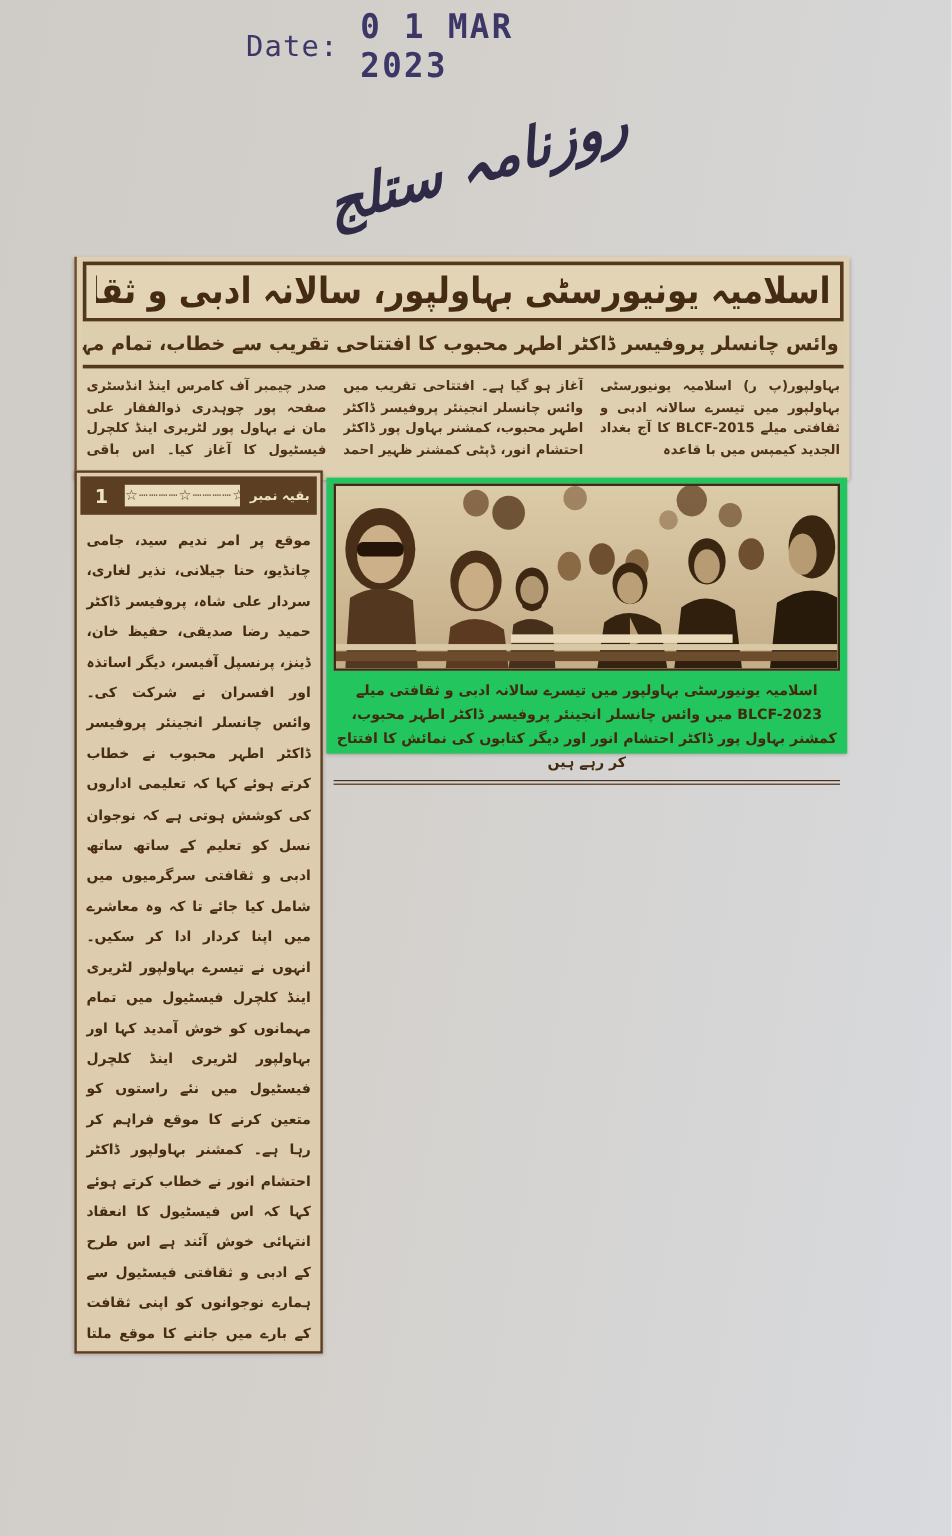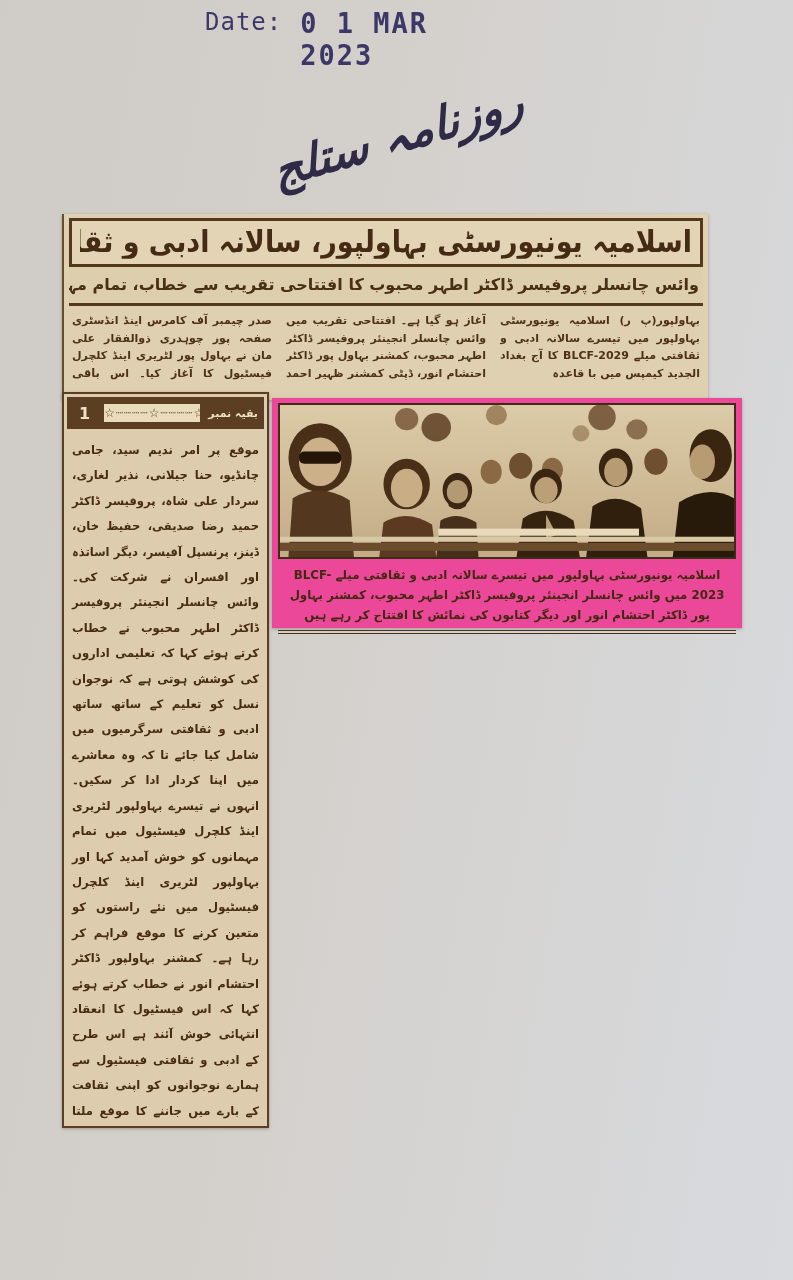--- a/index.html
+++ b/index.html
@@ -3,21 +3,21 @@
 <meta charset="utf-8">
 <style>
   html,body{margin:0;padding:0;}
   body{
     width:793px;height:1280px;position:relative;overflow:hidden;
     background:linear-gradient(100deg,#cfccc7 0%,#d4d1cd 45%,#d8dade 100%);
     font-family:"DejaVu Sans",sans-serif;
   }
   .stamp{
     position:absolute;left:205px;top:8px;width:300px;
-    color:#3c3766;display:flex;gap:18px;align-items:flex-start;
+    color:#3c3766;display:flex;gap:18px;align-items:center;
     font-family:"DejaVu Sans Mono",monospace;
   }
   .stamp .lbl{font-size:24px;letter-spacing:1px;}
   .stamp .val{font-size:27px;font-weight:bold;letter-spacing:2px;transform:scaleY(1.05);}
   .masthead{
     position:absolute;left:268px;top:66px;width:260px;height:140px;
     display:flex;align-items:center;justify-content:center;
   }
   .masthead span{
     display:inline-block;transform:rotate(-16deg) skewX(-6deg);
@@ -63,22 +63,22 @@
     font-size:12px;letter-spacing:1px;margin:4px 2px;padding:2px 0;
     white-space:nowrap;overflow:hidden;
   }
   .cont-label{color:#efe3c6;font-weight:bold;font-size:11px;padding:0 6px;white-space:nowrap;text-align:right;}
   .cont-body{
     padding:6px 8px 4px 8px;font-size:11.6px;line-height:25.4px;
     text-align:justify;color:#482c11;font-weight:600;
     height:678px;overflow:hidden;
   }
   .clip-photo{
-    left:272px;top:398px;width:470px;height:230px;
-    background:#ec4899;box-sizing:border-box;padding:5px 6px 4px 6px;
+    left:272px;top:398px;width:434px;height:230px;
+    background:#22c55e;box-sizing:border-box;padding:5px 6px 4px 6px;
   }
   .photo-frame{
     border:2px solid #3f2c18;height:152px;overflow:hidden;background:#d2bf9c;
   }
   .photo-frame svg{display:block;width:100%;height:100%;}
   .caption{
     margin-top:4px;font-size:11.8px;line-height:20px;text-align:center;
     color:#43290f;font-weight:600;border-bottom:4px double #4a3018;
     padding:2px 2px 5px 2px;
   }
@@ -96,21 +96,21 @@
   <div class="masthead">
     <span dir="rtl">روزنامہ ستلج</span>
   </div>
 
   <div class="clip clip-top">
     <div class="headline-box">
       <div class="headline" dir="rtl">اسلامیہ یونیورسٹی بہاولپور، سالانہ ادبی و ثقافتی میلے کا با قاعدہ آغاز</div>
     </div>
     <div class="subhead" dir="rtl">وائس چانسلر پروفیسر ڈاکٹر اطہر محبوب کا افتتاحی تقریب سے خطاب، تمام مہمانوں کا خیر مقدم</div>
     <div class="columns" dir="rtl">
-      <div class="col">بہاولپور(پ ر) اسلامیہ یونیورسٹی بہاولپور میں تیسرے سالانہ ادبی و ثقافتی میلے BLCF-2029 کا آج بغداد الجدید کیمپس میں با قاعدہ</div>
+      <div class="col">بہاولپور(پ ر) اسلامیہ یونیورسٹی بہاولپور میں تیسرے سالانہ ادبی و ثقافتی میلے BLCF-2015 کا آج بغداد الجدید کیمپس میں با قاعدہ</div>
       <div class="col">آغاز ہو گیا ہے۔ افتتاحی تقریب میں وائس چانسلر انجینئر پروفیسر ڈاکٹر اطہر محبوب، کمشنر بہاول پور ڈاکٹر احتشام انور، ڈپٹی کمشنر ظہیر احمد جپہ، سید تابش الوری اور</div>
       <div class="col"><span>صدر چیمبر آف کامرس اینڈ انڈسٹری صفحہ پور چوہدری ذوالفقار علی مان نے بہاول پور لٹریری اینڈ کلچرل فیسٹیول کا آغاز کیا۔ اس </span><span class="colnote">باقی صفحہ نمبر 4 بقیہ نمبر 01</span></div>
     </div>
   </div>
 
   <div class="clip clip-left">
     <div class="cont-header">
       <span class="pgnum">1</span>
       <span class="stars">☆┈┈┈┈☆┈┈┈┈☆</span>
       <span class="cont-label" dir="rtl">بقیہ نمبر</span>

